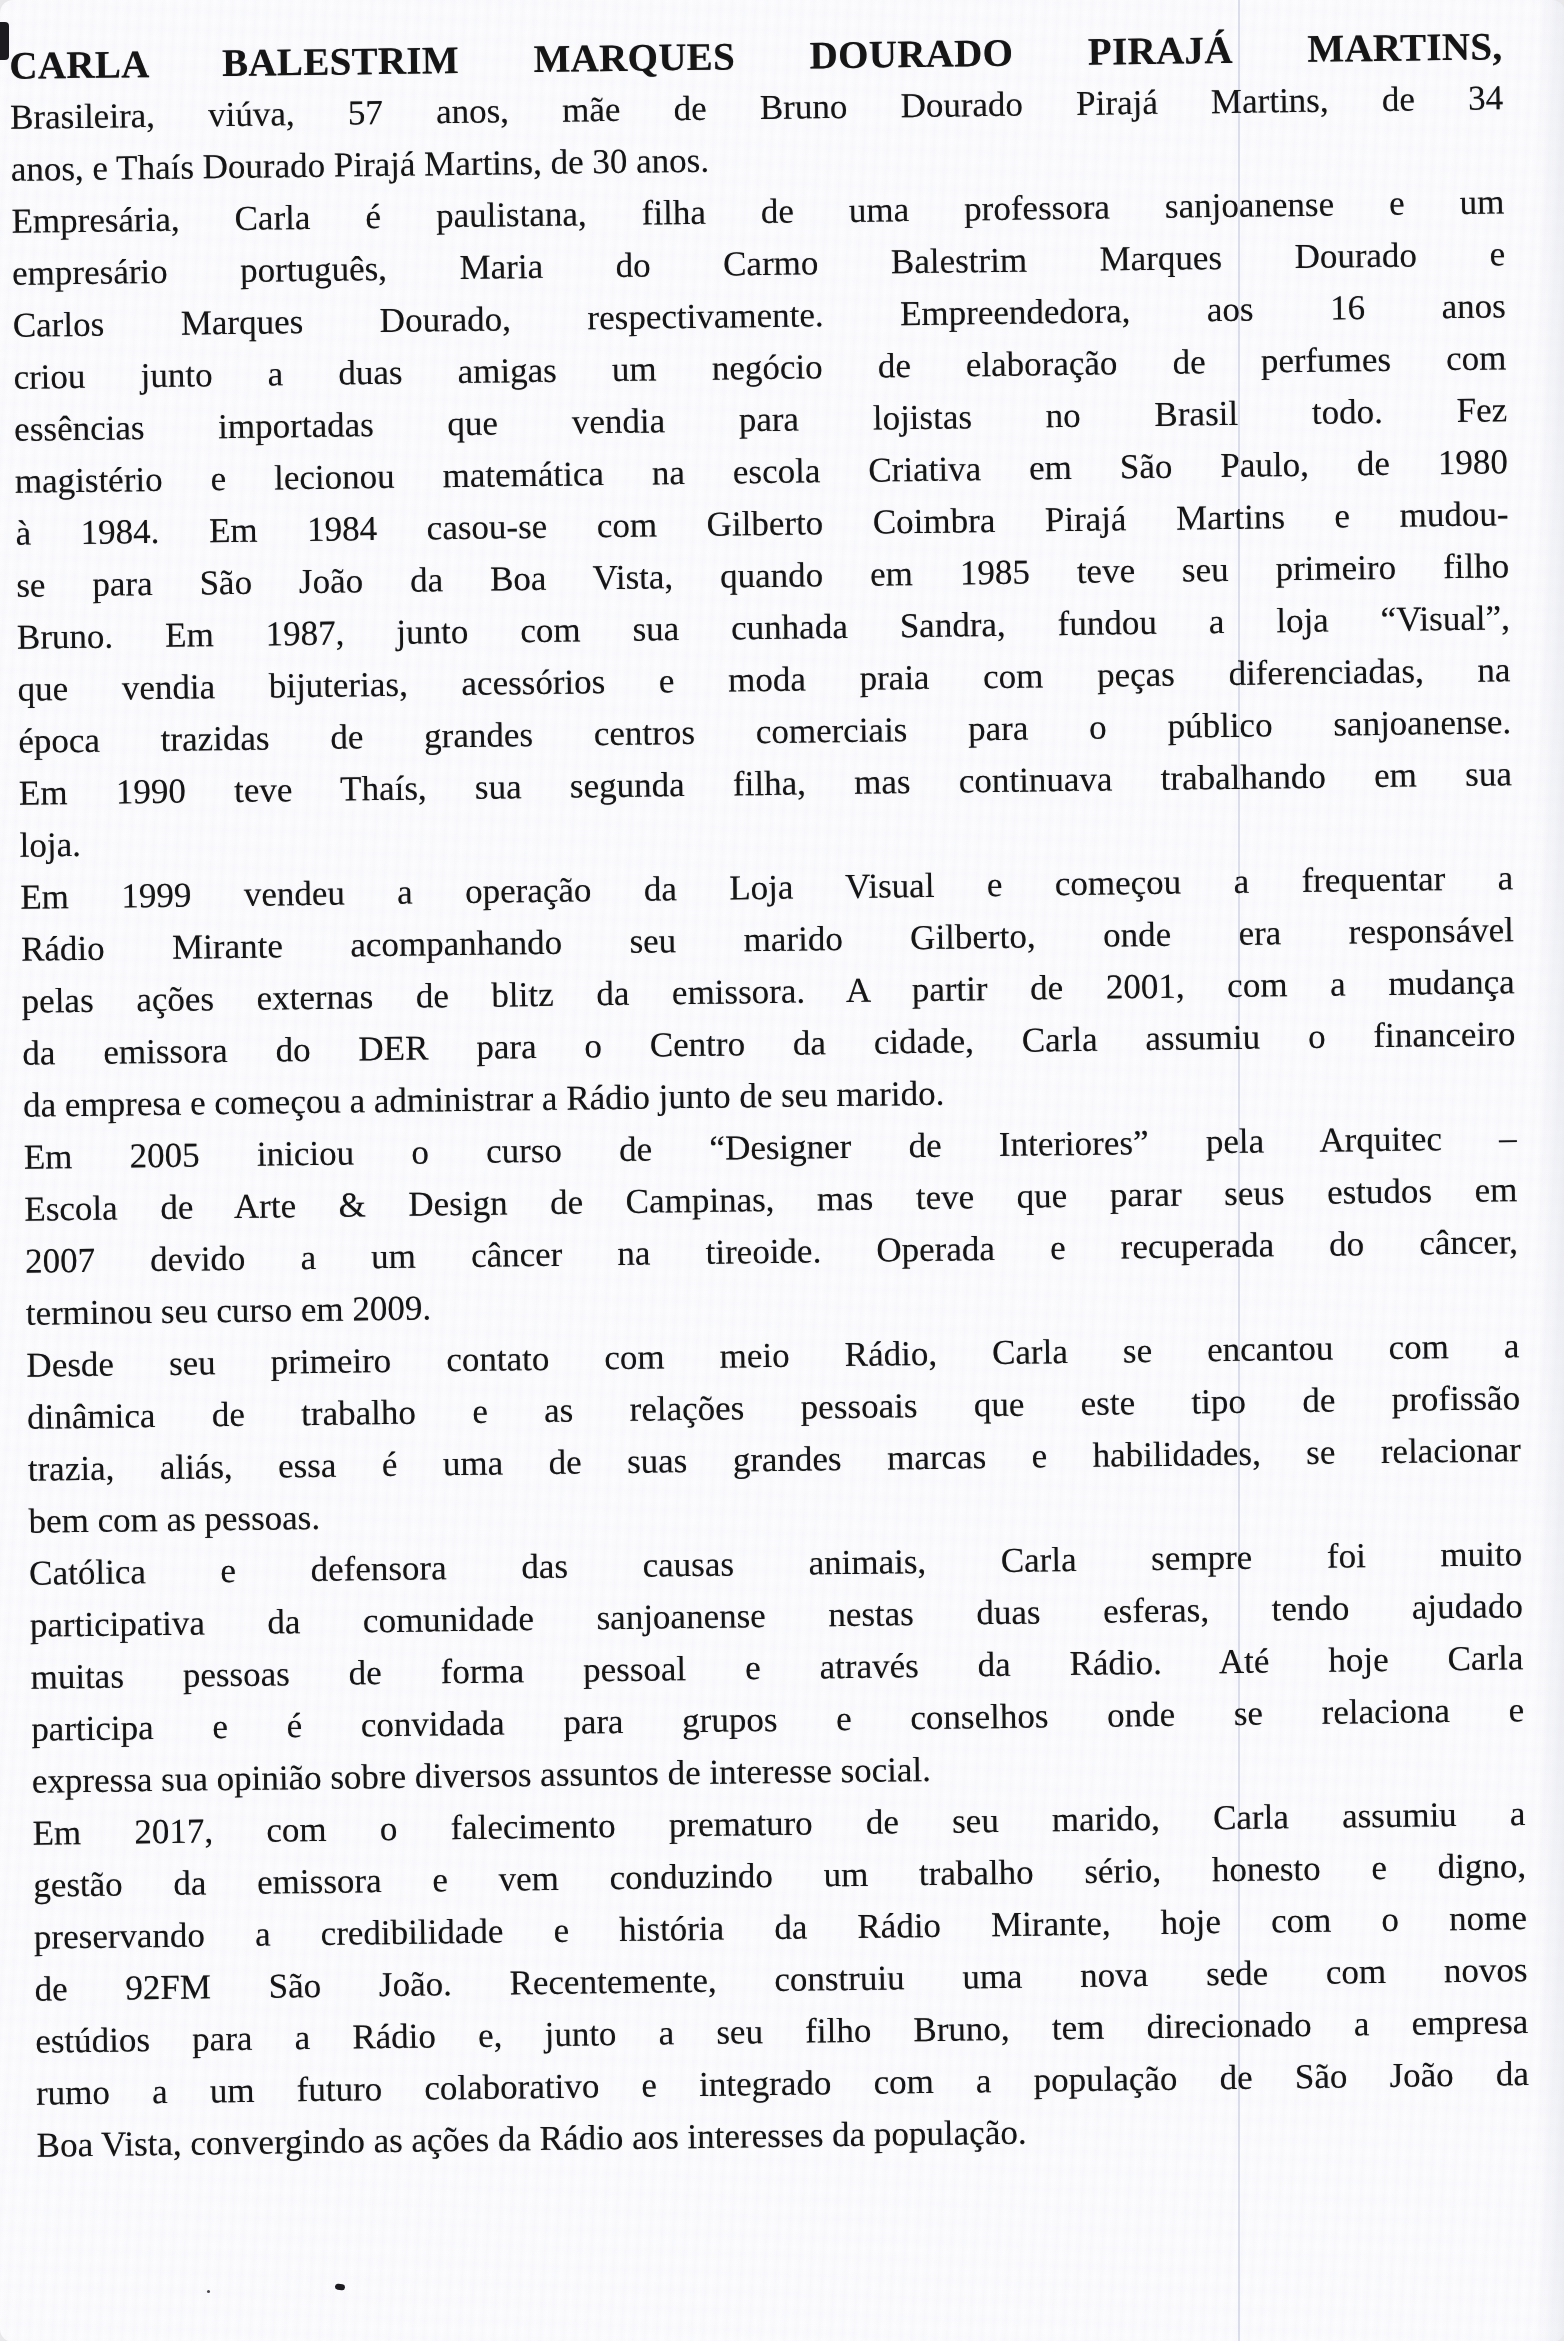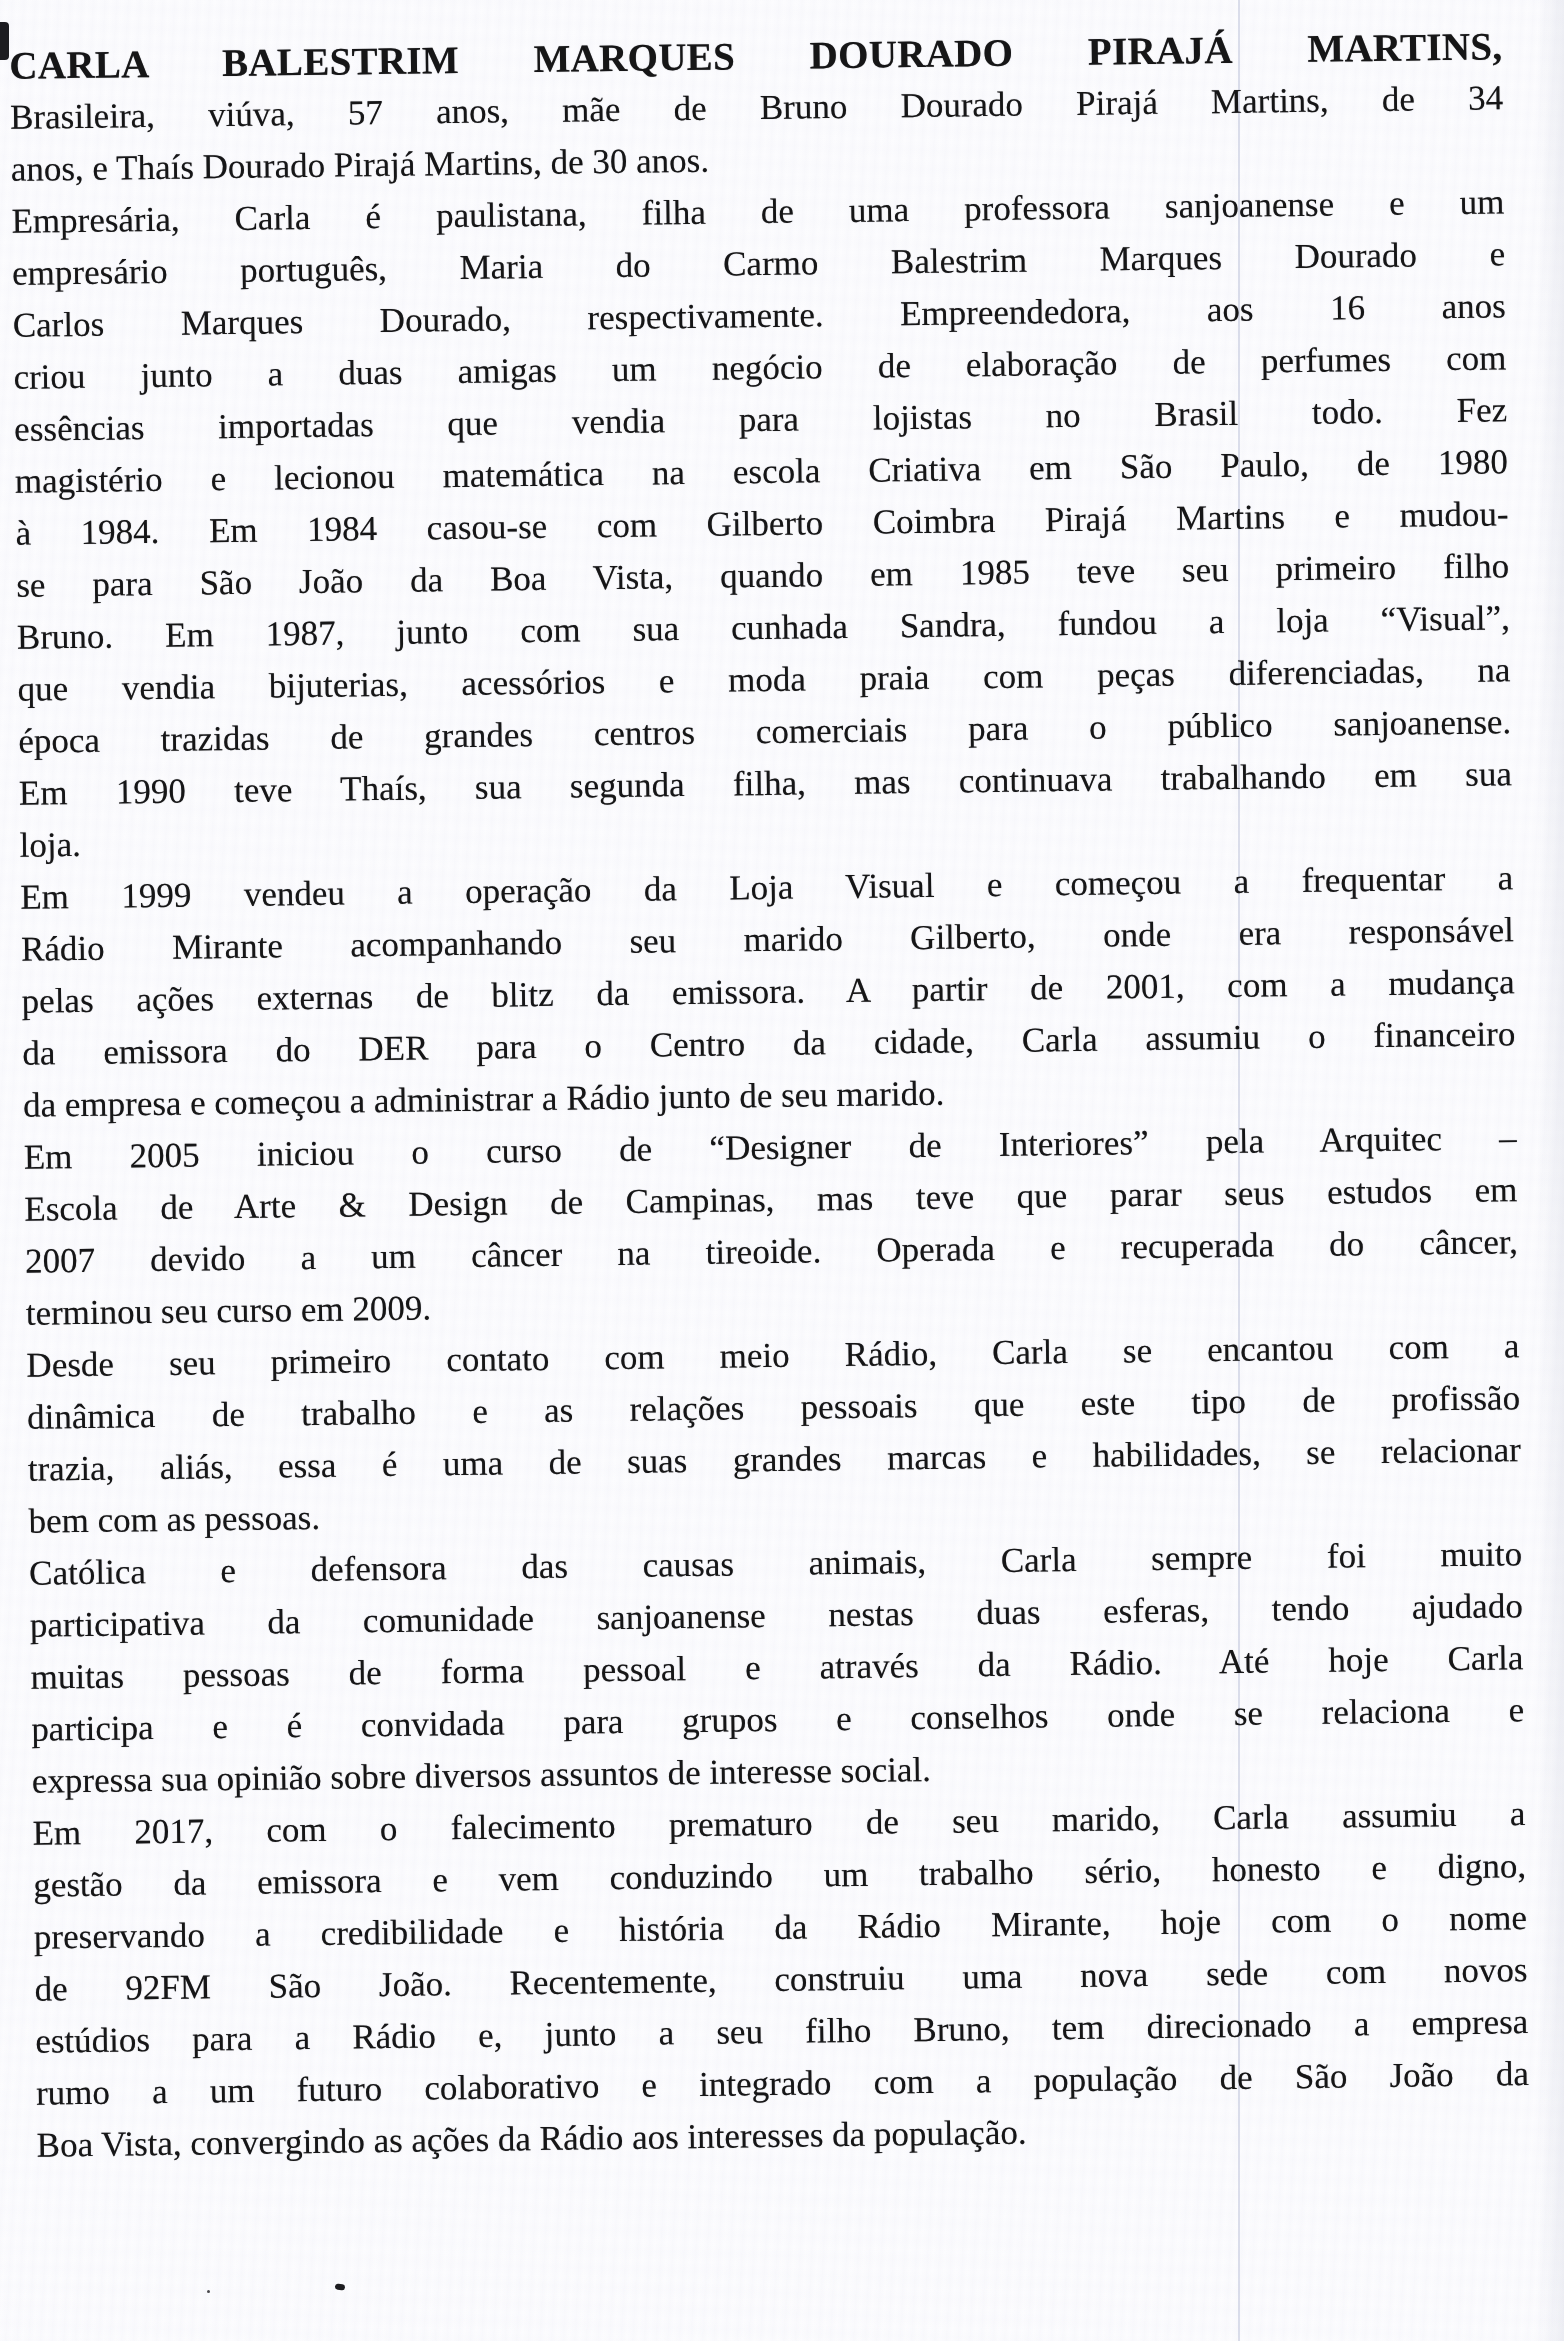--- a/index.html
+++ b/index.html
@@ -10,20 +10,21 @@
   .page {
     position: relative;
     width: 1565px;
     height: 2342px;
     margin: 0 auto;
     overflow: hidden;
     background-color: #fcfcfe;
     background-image:
       repeating-linear-gradient(93deg, rgba(225,226,238,0.12) 0px, rgba(255,255,255,0) 5.8px, rgba(230,231,242,0.10) 11.6px),
       repeating-linear-gradient(2deg, rgba(238,238,246,0.10) 0px, rgba(255,255,255,0) 9px, rgba(232,233,244,0.08) 19px);
+    border-radius: 13px;
   }
   .edge-shade-right {
     position: absolute;
     top: 0; right: 0;
     width: 28px; height: 100%;
     background: linear-gradient(to right, rgba(201,204,218,0), rgba(201,204,218,0.28));
   }
   .text-block {
     position: absolute;
     left: 23px;

